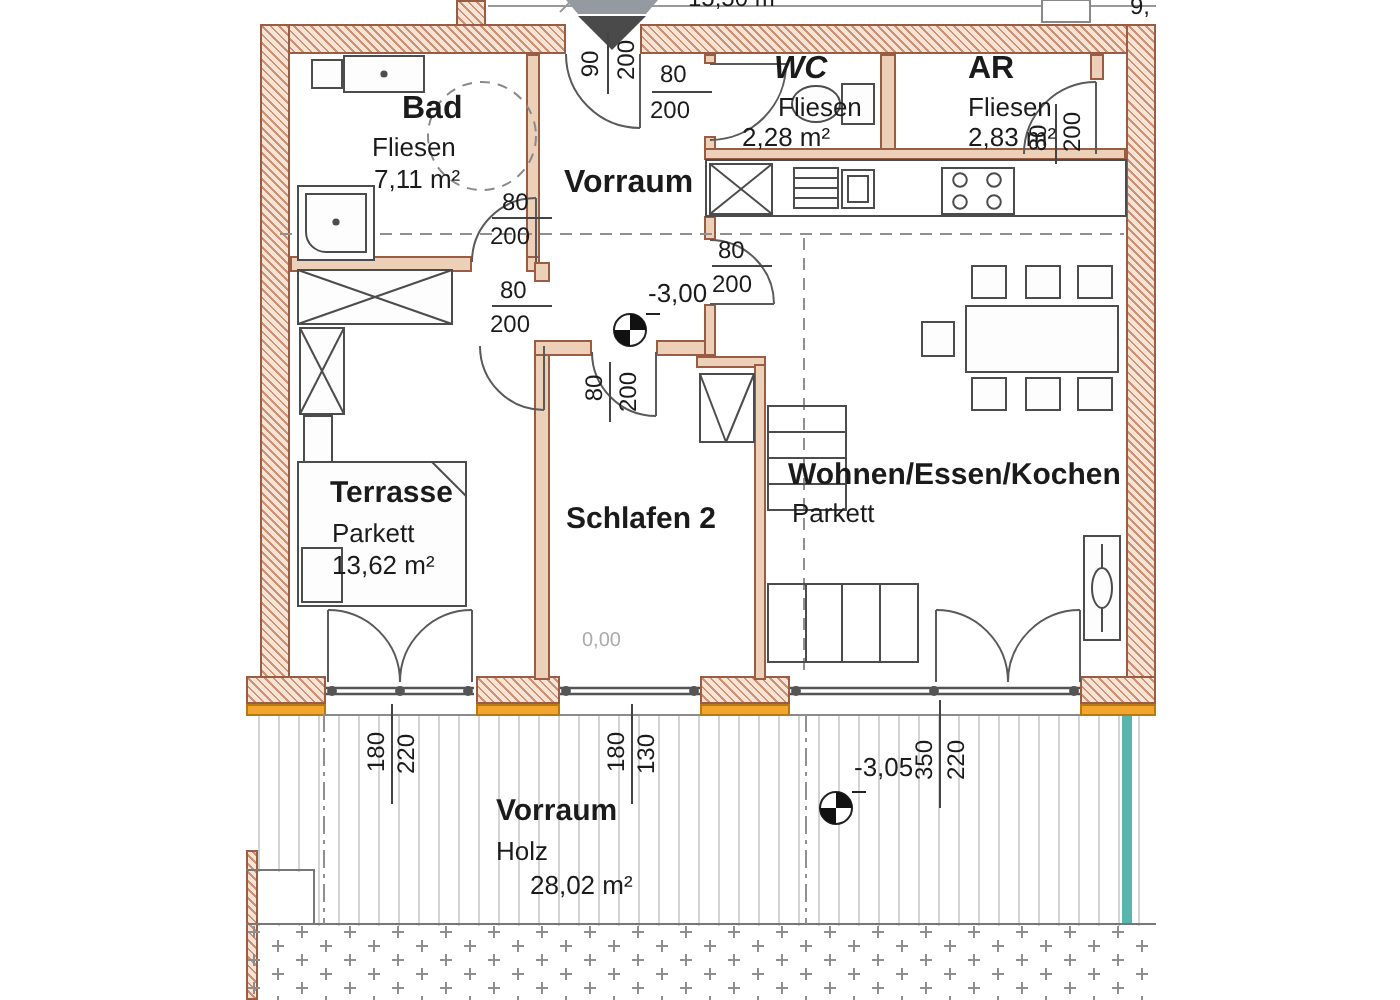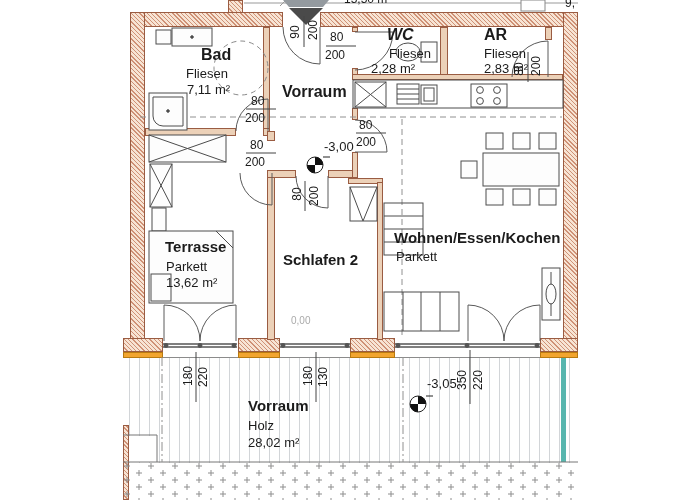--- a/index.html
+++ b/index.html
@@ -259,21 +259,21 @@
   <div class="lbl s13" style="left:484px;top:47px;">Fliesen</div>
   <div class="lbl s13" style="left:484px;top:62px;">2,83 m²</div>
   <div class="lbl b s15" style="left:165px;top:239px;">Terrasse</div>
   <div class="lbl s13" style="left:166px;top:260px;">Parkett</div>
   <div class="lbl s13" style="left:166px;top:276px;">13,62 m²</div>
   <div class="lbl b s15" style="left:283px;top:252px;">Schlafen 2</div>
   <div class="lbl b s15" style="left:394px;top:230px;">Wohnen/Essen/Kochen</div>
   <div class="lbl s13" style="left:396px;top:250px;">Parkett</div>
   <div class="lbl b s15" style="left:248px;top:398px;">Vorraum</div>
   <div class="lbl s13" style="left:248px;top:419px;">Holz</div>
-  <div class="lbl s13" style="left:248px;top:436px;">28,02 m²</div>
+  <div class="lbl s13" style="left:265px;top:436px;">28,02 m²</div>
 
   <div class="lbl s13" style="left:324px;top:140px;">-3,00</div>
   <div class="lbl s13" style="left:427px;top:377px;">-3,05</div>
   <div class="lbl s10" style="left:291px;top:316px;color:#aaa;">0,00</div>
 
   <div class="lbl s12" style="left:330px;top:31px;">80</div>
   <div class="lbl s12" style="left:325px;top:49px;">200</div>
   <div class="lbl s12" style="left:251px;top:95px;">80</div>
   <div class="lbl s12" style="left:245px;top:112px;">200</div>
   <div class="lbl s12" style="left:250px;top:139px;">80</div>

